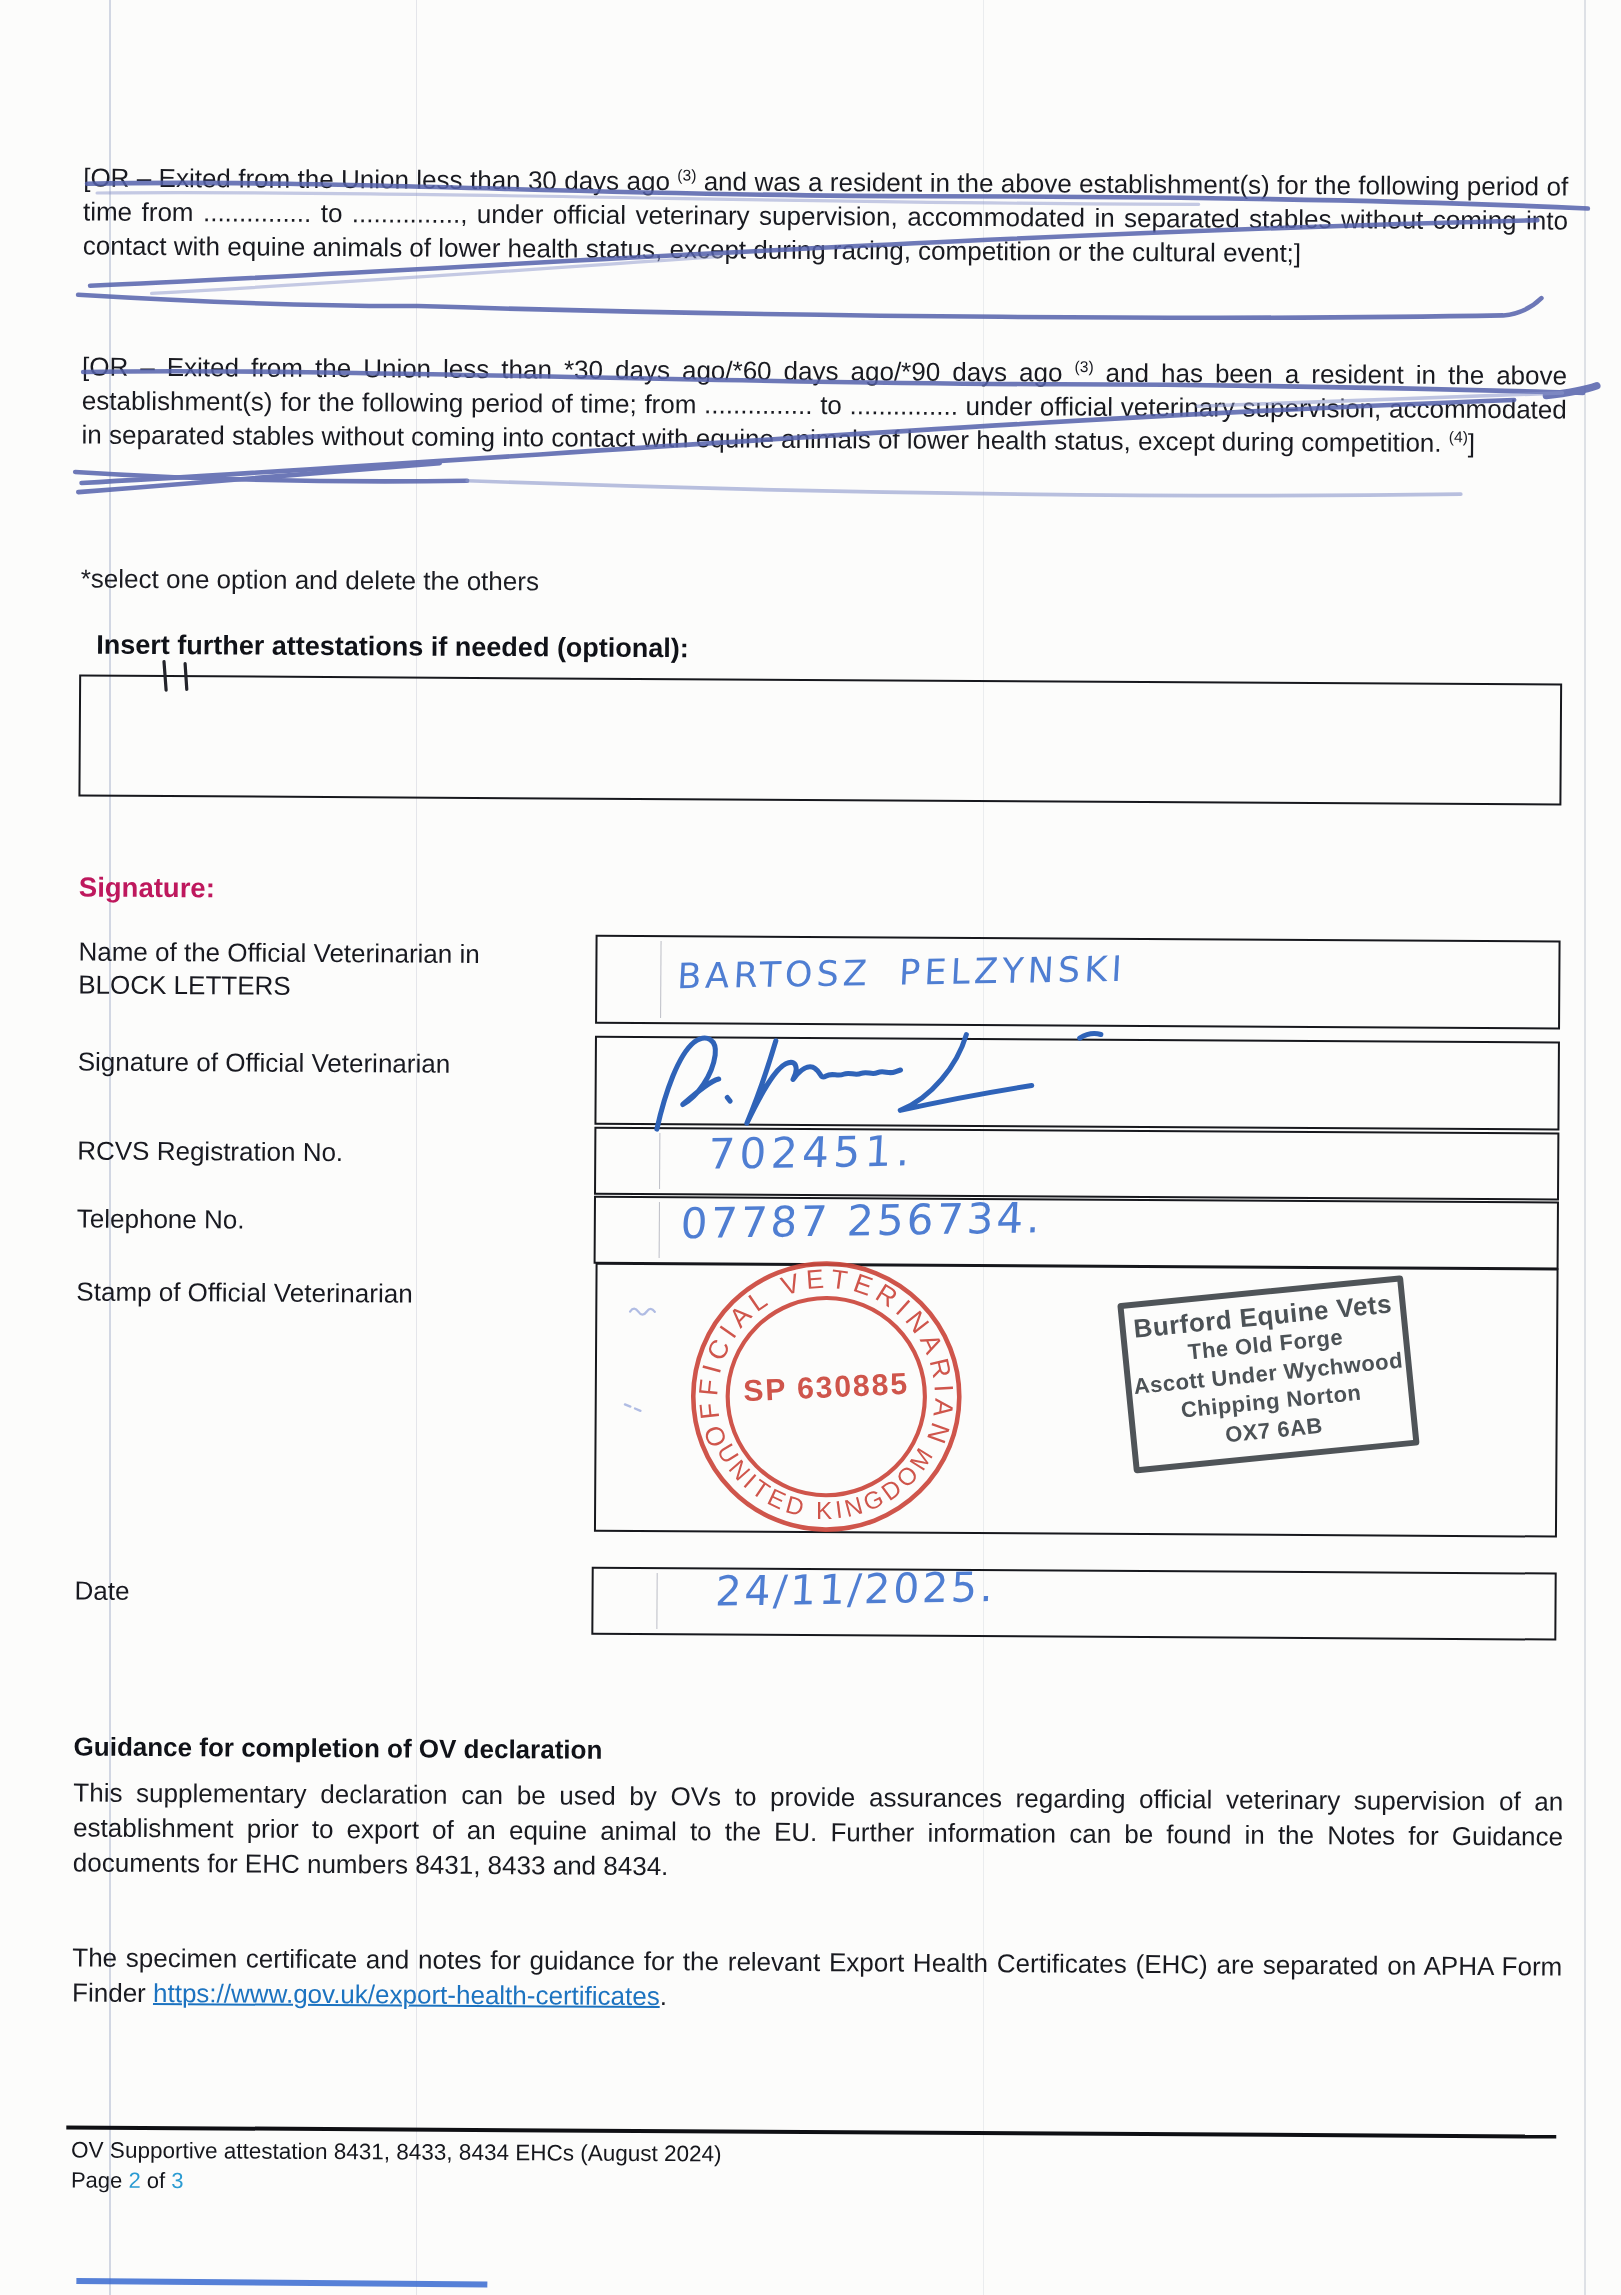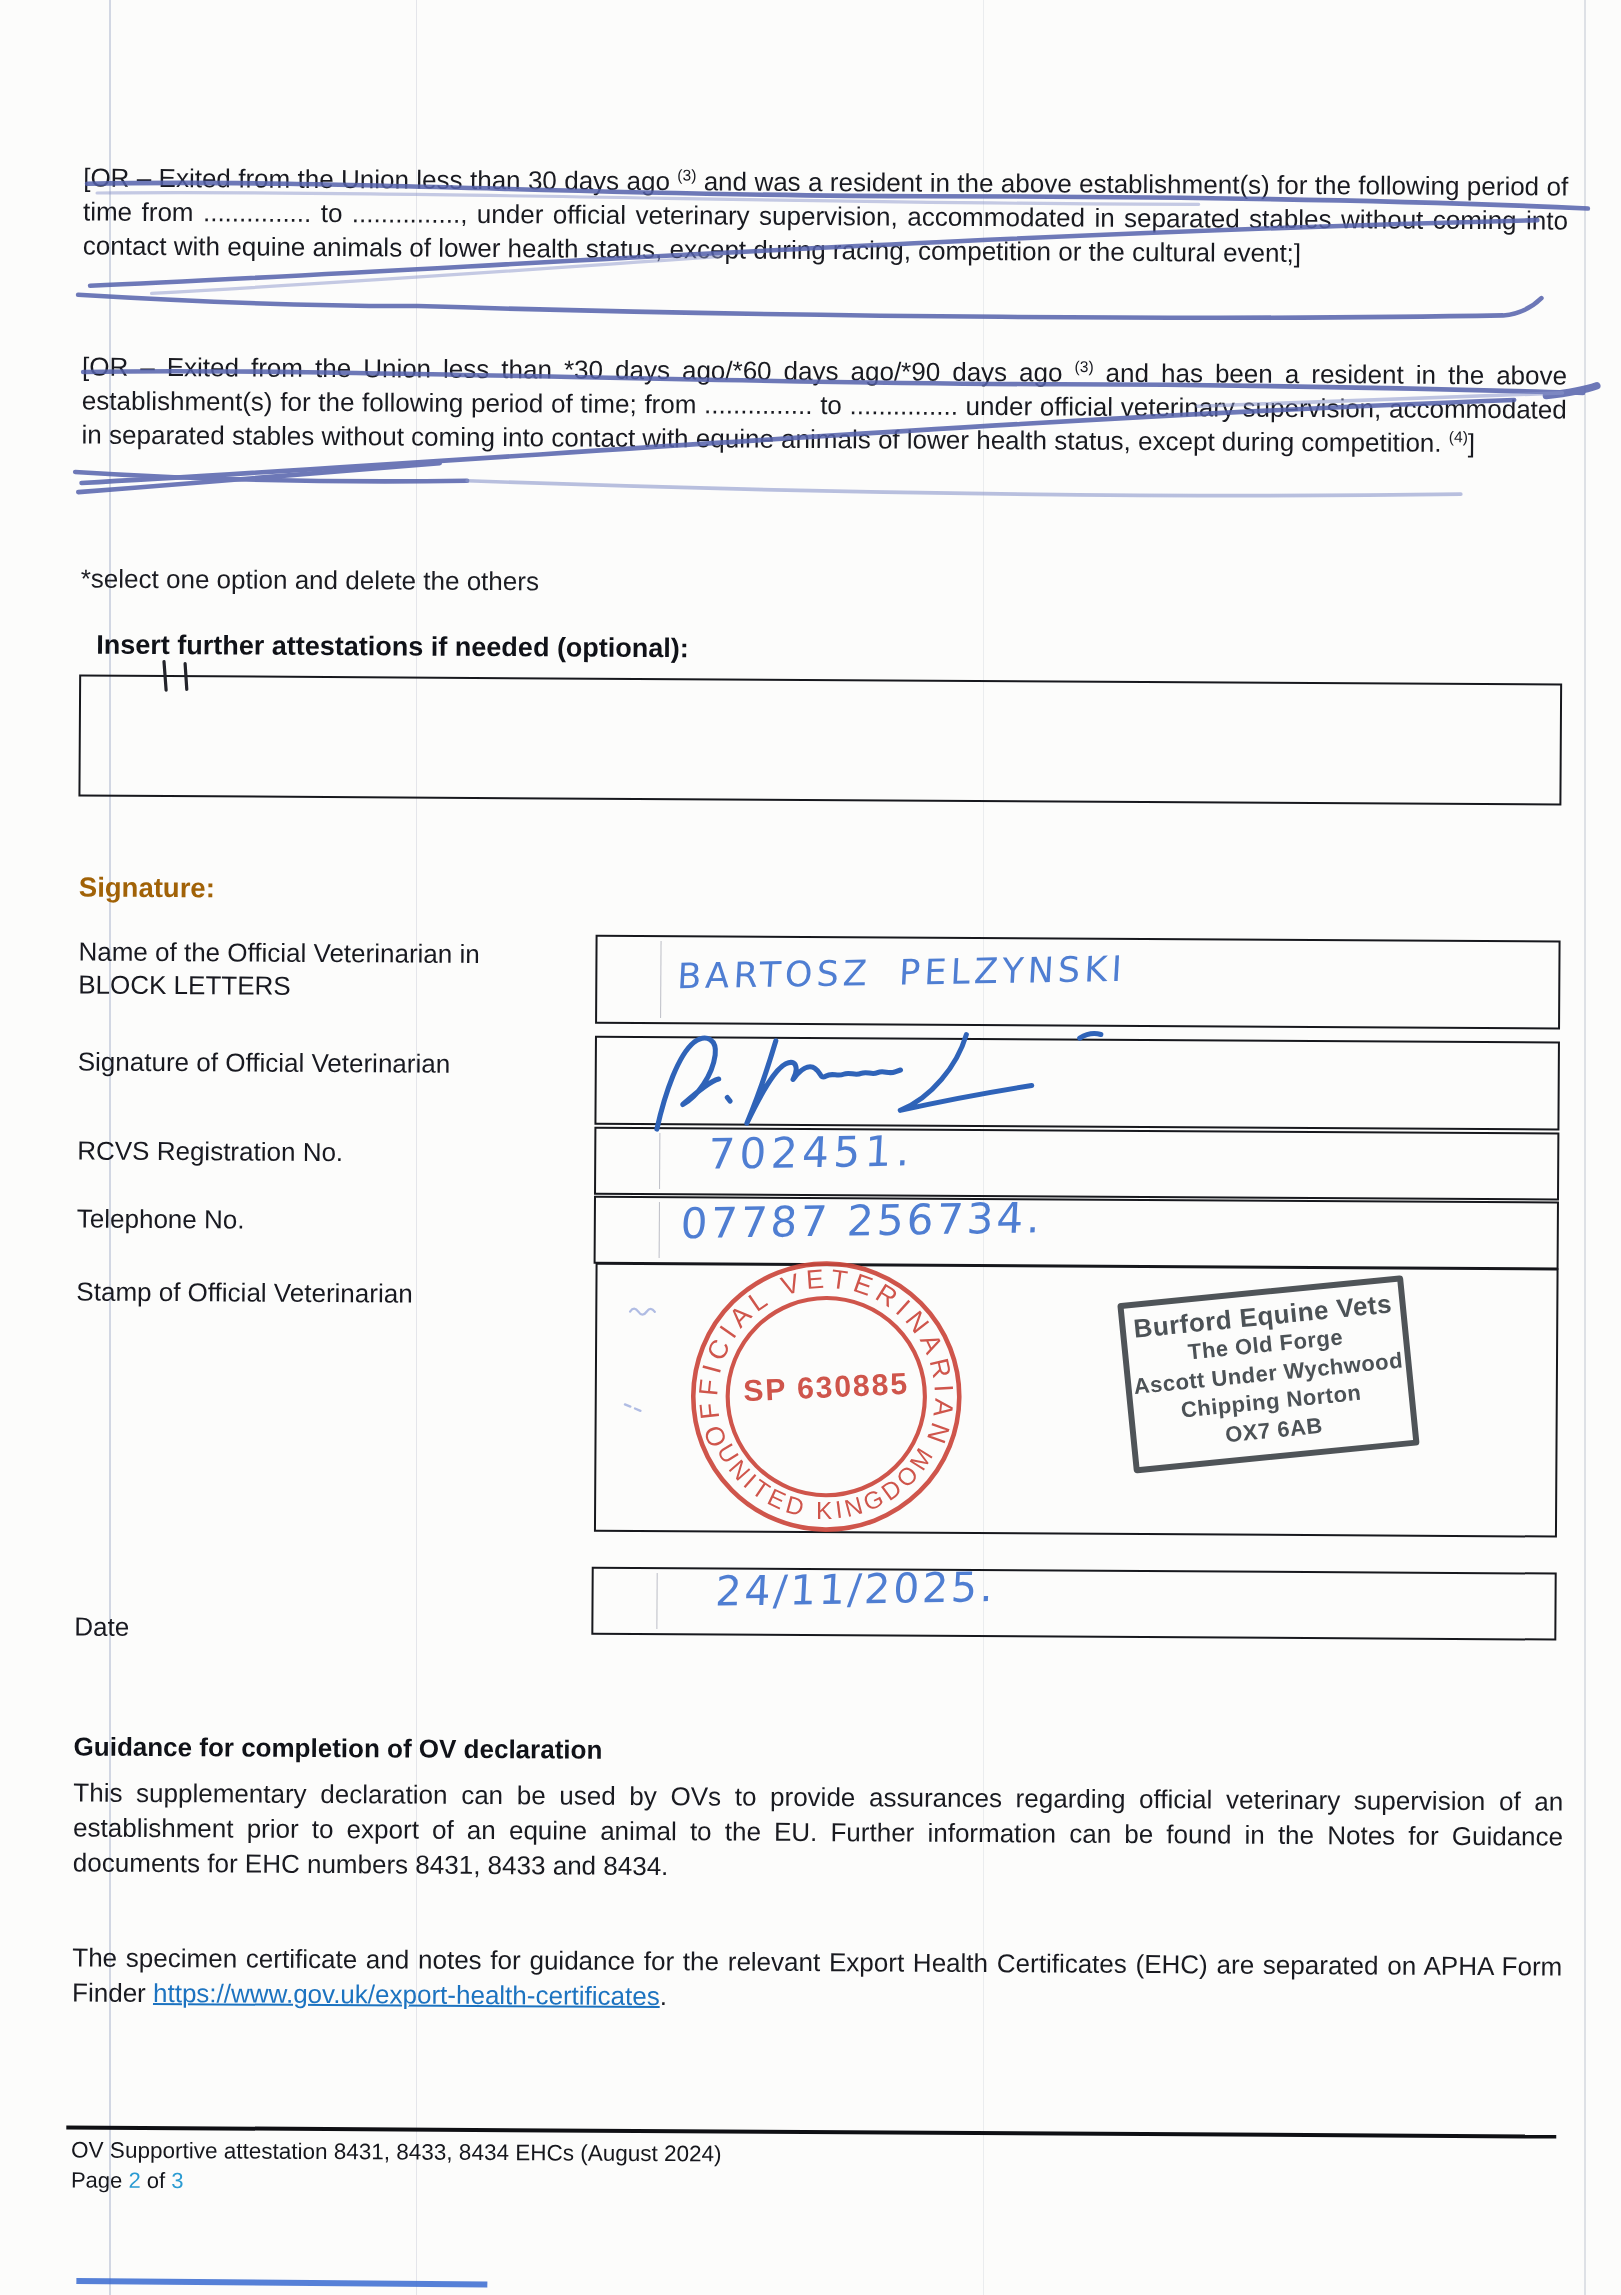--- a/index.html
+++ b/index.html
@@ -10,21 +10,21 @@
   .fold{position:absolute;top:0;height:100%;pointer-events:none;}
   .f1{left:109px;width:1.8px;background:rgba(100,120,165,.28);}
   .f2{left:416px;width:1.4px;background:rgba(120,130,160,.18);}
   .f3{left:983px;width:1.4px;background:rgba(130,140,160,.14);}
   .f4{left:1584px;width:2.3px;background:rgba(120,130,155,.22);}
   .para{position:absolute;left:78px;width:1485px;font-size:26px;line-height:34px;
         text-align:justify;margin:0;color:#191a20;}
   .para sup{font-size:0.6em;line-height:0;}
   .note{position:absolute;left:78px;font-size:26px;}
   .attest-heading{position:absolute;left:94px;font-size:27px;font-weight:700;color:#101218;}
-  .sig-heading{position:absolute;left:78px;top:876px;font-size:27.5px;font-weight:700;color:#a16207;}
+  .sig-heading{position:absolute;left:78px;top:876px;font-size:27.5px;font-weight:700;color:#be185d;}
   .g-heading{position:absolute;left:78px;top:1736px;font-size:26px;font-weight:700;color:#101218;}
   .label{position:absolute;left:78px;font-size:26px;line-height:33px;color:#181920;}
   .box{position:absolute;border:2.8px solid #17181d;background:transparent;}
   .cell-line{position:absolute;left:63px;top:3.7px;bottom:3.7px;width:1.4px;background:rgba(70,75,100,.35);}
   .hand{position:absolute;font-family:"DejaVu Sans",sans-serif;color:#4f7ed2;
         transform:rotate(-1.3deg) skewX(-4deg);white-space:nowrap;z-index:3;}
   .hand-name{left:80px;top:13.8px;font-size:35px;letter-spacing:4.1px;word-spacing:13px;}
   .hand-rcvs{left:112px;top:-1.8px;font-size:42px;letter-spacing:4.6px;}
   .hand-tel{left:85px;top:-2.8px;font-size:42px;letter-spacing:3.2px;}
   .hand-date{left:122px;top:-5.5px;font-size:41px;letter-spacing:2.8px;}
@@ -110,21 +110,21 @@
     </svg>
 
     <div class="stamp-practice">
       <div class="sp-l1">Burford Equine Vets</div>
       <div class="sp-l">The Old Forge</div>
       <div class="sp-l">Ascott Under Wychwood</div>
       <div class="sp-l">Chipping Norton</div>
       <div class="sp-l">OX7 6AB</div>
     </div>
 
-    <div class="label" style="top:1579px;margin-top:36px;">Date</div>
+    <div class="label" style="top:1579px;">Date</div>
     <div class="box" style="left:595px;top:1568px;width:961px;height:64px;">
       <div class="cell-line"></div>
       <div class="hand hand-date">24/11/2025.</div>
     </div>
 
     <div class="g-heading">Guidance for completion of OV declaration</div>
     <p class="g-para" style="top:1780px">This supplementary declaration can be used by OVs to provide assurances regarding official veterinary supervision of an establishment prior to export of an equine animal to the EU. Further information can be found in the Notes for Guidance documents for EHC numbers 8431, 8433 and 8434.</p>
     <p class="g-para" style="top:1945px"><span>The specimen certificate and notes for guidance for the relevant Export Health Certificates (EHC) are separated on APHA Form Finder </span><a class="doc-link" href="#">https://www.gov.uk/export-health-certificates</a><span>.</span></p>
 
     <div class="footer-line"></div>

